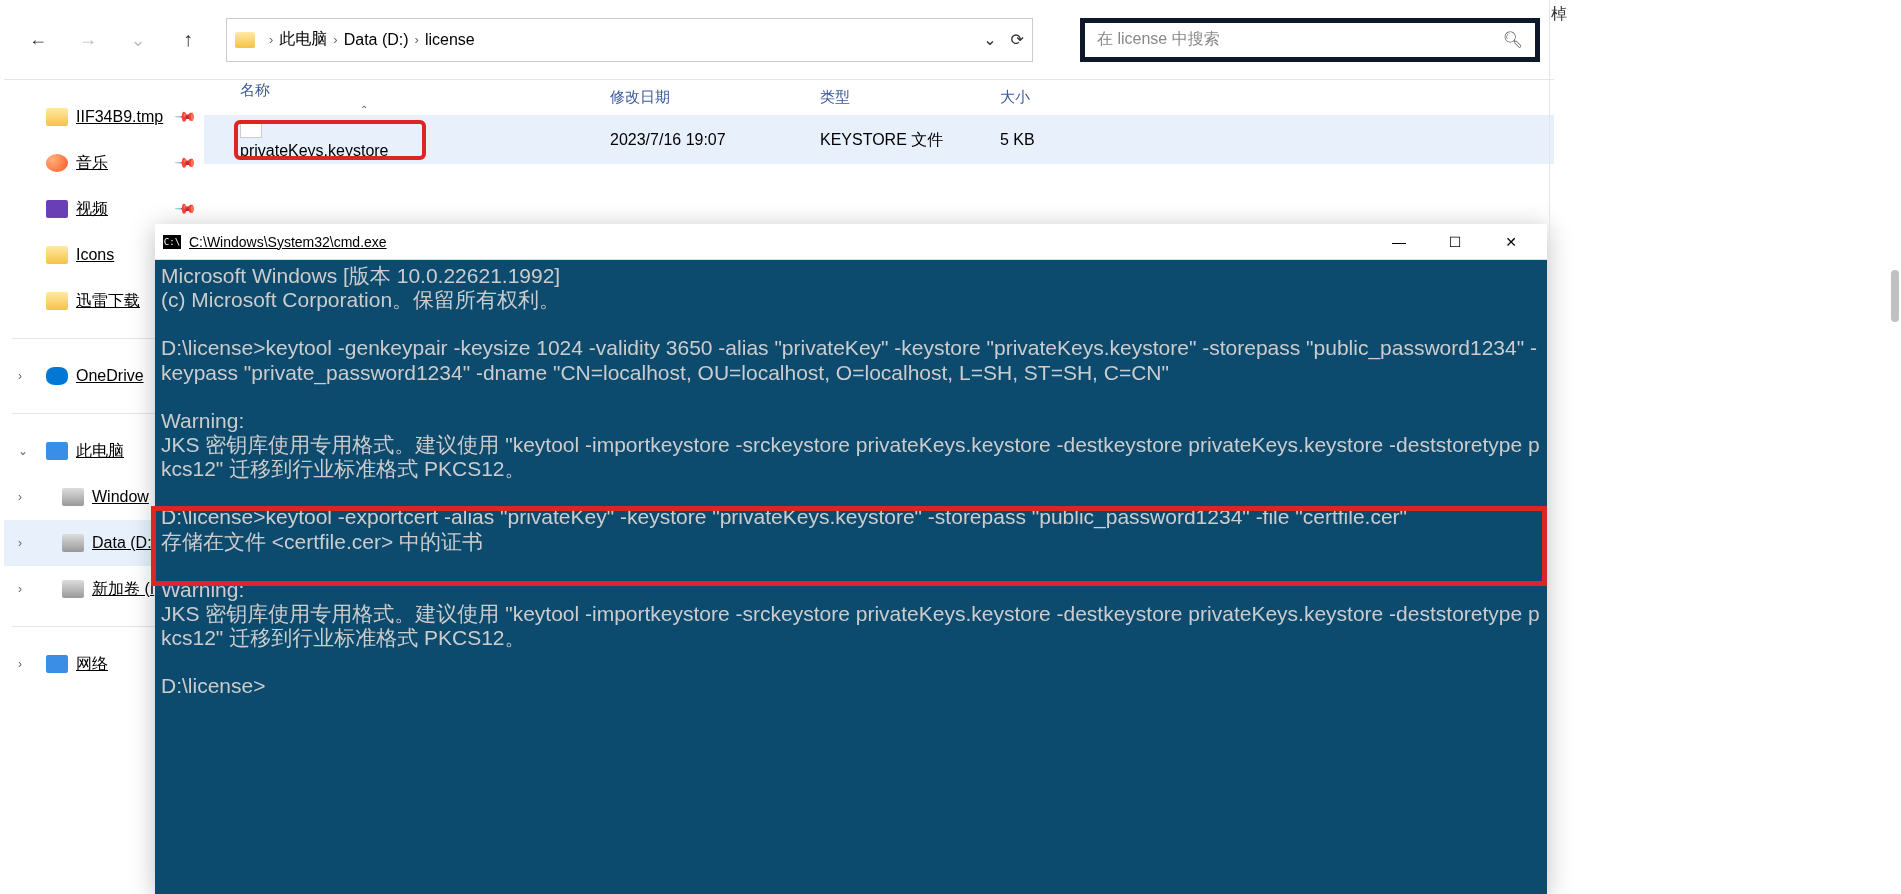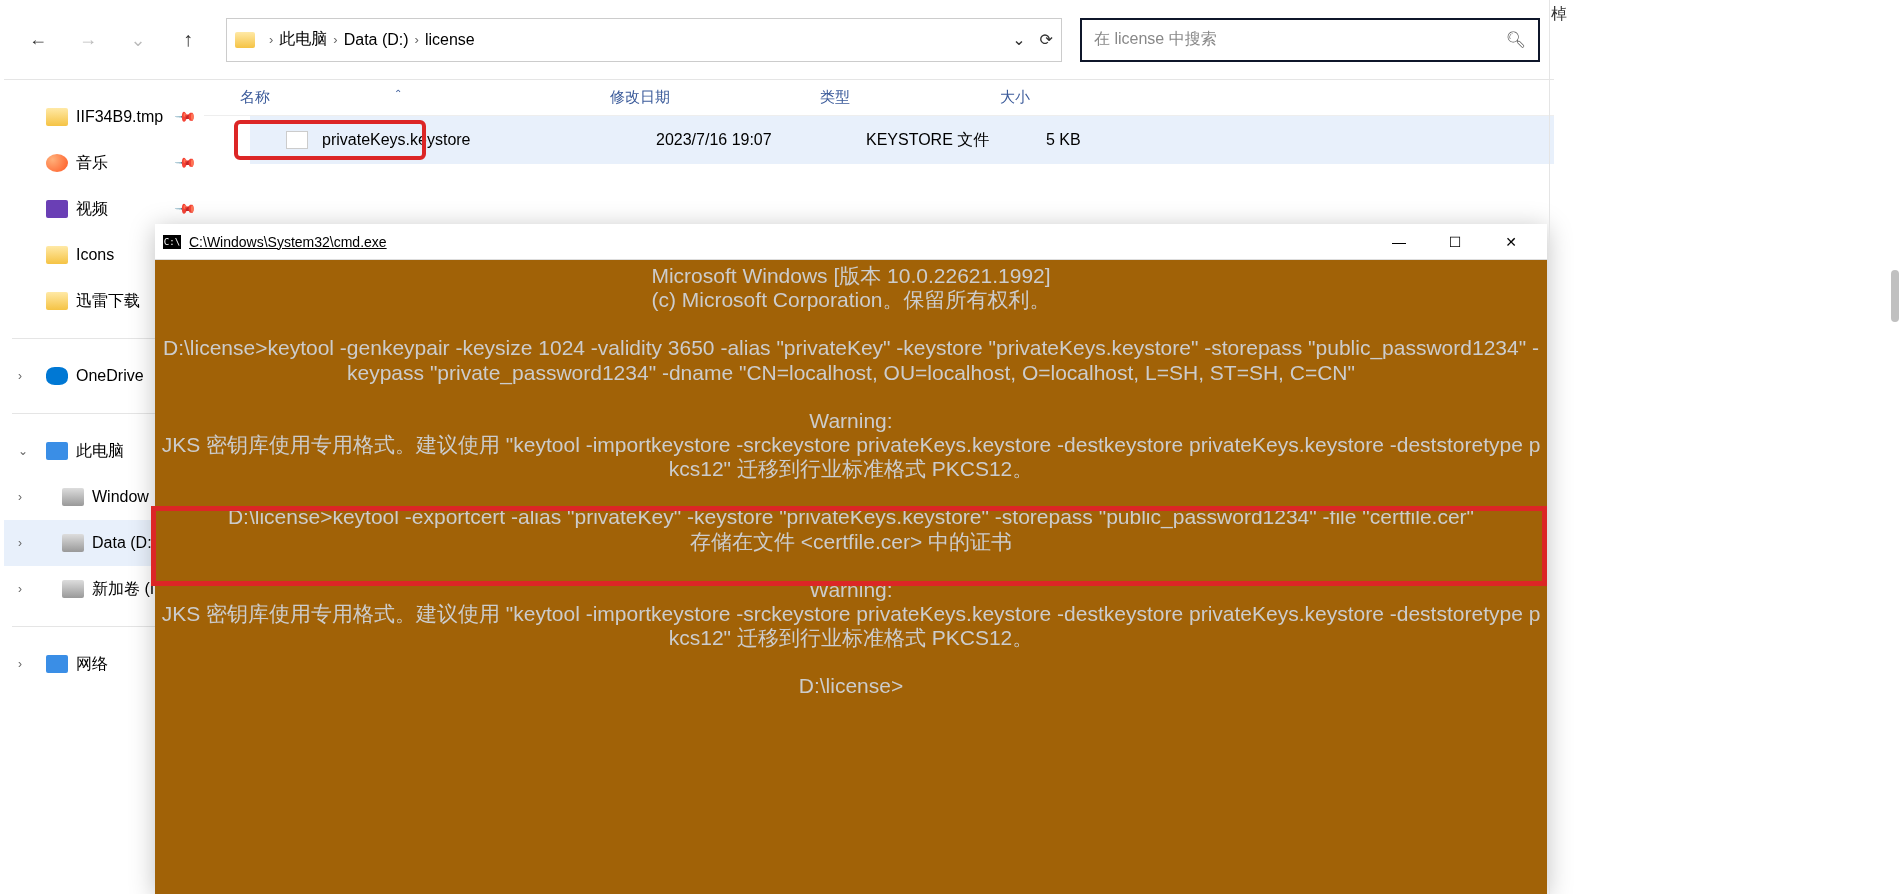--- a/index.html
+++ b/index.html
@@ -9,60 +9,60 @@
 .toolbar { height: 80px; display: flex; align-items: center; padding: 0 14px; gap: 10px; border-bottom: 1px solid #e5e5e5; }
 .nav-arrow { width: 40px; height: 40px; display: flex; align-items: center; justify-content: center; font-size: 18px; color: #333; cursor: pointer; }
 .nav-arrow.disabled { color: #bbb; }
 .nav-up { font-size: 20px; }
 .address-bar { flex: 1; height: 44px; border: 1px solid #ccc; display: flex; align-items: center; padding: 0 8px; margin: 0 8px; }
 .folder-icon-small { width: 20px; height: 16px; background: linear-gradient(#ffe9a6, #f5c344); border-radius: 2px; margin-right: 8px; }
 .crumb-sep { padding: 0 6px; color: #666; font-size: 13px; }
 .crumb { font-size: 16px; color: #000; }
 .addr-right { margin-left: auto; display: flex; gap: 14px; }
 .addr-btn { font-size: 16px; color: #333; cursor: pointer; }
-.search-box { width: 460px; height: 44px; border: 2px solid #0f172a; display: flex; align-items: center; padding: 0 12px; font-size: 16px; color: #888; }
+.search-box { width: 460px; height: 44px; border: 5px solid #0f172a; display: flex; align-items: center; padding: 0 12px; font-size: 16px; color: #888; margin-left: 29px; }
 .search-icon { margin-left: auto; font-size: 16px; color: #555; }
 
 .body-row { display: flex; height: calc(100% - 80px); }
 .sidebar { width: 200px; padding-top: 14px; }
-.tree-item { display: flex; align-items: center; height: 46px; padding-left: 42px; font-size: 16px; position: relative; cursor: pointer; }
+.tree-item { display: flex; align-items: center; height: 46px; padding-left: 42px; font-size: 16px; position: relative; cursor: pointer; text-decoration: underline; }
 .tree-item.sub { padding-left: 58px; }
 .pin { position: absolute; right: 10px; color: #888; font-size: 14px; transform: rotate(45deg); }
 .tree-caret { position: absolute; left: 14px; color: #666; font-size: 12px; }
 .ico { width: 22px; height: 18px; margin-right: 8px; display: inline-block; }
 .ico.folder { background: linear-gradient(#ffe9a6, #f5c344); border-radius: 2px; }
 .ico.music { background: radial-gradient(circle at 30% 30%, #ffb07a, #ff5722); border-radius: 50%; }
 .ico.video { background: #6a3fb5; border-radius: 2px; position: relative; }
 .ico.pc { background: #3a8ee6; border-radius: 2px; }
 .ico.cloud { background: #0078d4; border-radius: 40% 40% 40% 40%; }
 .ico.drive { background: linear-gradient(#ddd,#999); border-radius: 2px; }
 .ico.net { background: #3a8ee6; border-radius: 2px; }
 .sep-line { height: 1px; background: #e5e5e5; margin: 14px 8px; }
 
 .filelist { flex: 1; position: relative; }
 .cols { display: flex; height: 36px; align-items: center; border-bottom: 1px solid #eee; padding-left: 36px; color: #3a5a9a; font-size: 15px; }
-.col-name { width: 370px; display: flex; align-items: flex-start; gap: 4px; }
+.col-name { width: 370px; display: flex; align-items: flex-start; gap: 4px; flex-direction: column; }
 .col-date { width: 210px; }
 .col-type { width: 180px; }
 .col-size { width: 100px; text-align: left; }
 .sort-arrow { font-size: 10px; margin-left: 120px; }
 .row { display: flex; align-items: center; height: 48px; padding-left: 36px; font-size: 16px; }
-.row.highlight { background: #e8f0fb; margin-left: 46px; }
+.row.highlight { background: #e8f0fb; }
 .red-box { border: 4px solid #dc2626; border-radius: 6px; position: absolute; }
 .cert-icon { width: 22px; height: 18px; background: #fff; border: 1px solid #ccc; position: relative; margin-right: 10px; }
 .cert-icon::after { content: ""; position: absolute; right: 1px; bottom: 1px; width: 8px; height: 8px; border-radius: 50%; background: #f5c344; }
 .file-icon { width: 22px; height: 18px; background: #fff; border: 1px solid #ccc; margin-right: 10px; }
 
 .cmd { position: absolute; left: 155px; top: 224px; width: 1392px; height: 670px; background: #fff; display: flex; flex-direction: column; box-shadow: 0 4px 24px rgba(0,0,0,0.25); }
 .cmd-title { height: 36px; background: #fff; display: flex; align-items: center; padding: 0 8px; border-bottom: 1px solid #ddd; }
 .cmd-ico { width: 18px; height: 14px; background: #000; color: #fff; font-size: 9px; display: flex; align-items: center; justify-content: center; margin-right: 8px; font-family: monospace; }
 .cmd-title-text { font-size: 14px; text-decoration: underline; }
 .cmd-ctrls { margin-left: auto; display: flex; }
 .cmd-btn { width: 56px; height: 36px; display: flex; align-items: center; justify-content: center; font-size: 14px; cursor: pointer; }
-.cmd-body { flex: 1; background: #a16207; color: #cccccc; font-family: "NSimSun","SimSun","Consolas",monospace; font-size: 21px; line-height: 1.15; padding: 4px 6px; white-space: pre-wrap; word-break: break-all; position: relative; text-align: center; }
+.cmd-body { flex: 1; background: #0c4a6e; color: #cccccc; font-family: "NSimSun","SimSun","Consolas",monospace; font-size: 21px; line-height: 1.15; padding: 4px 6px; white-space: pre-wrap; word-break: break-all; position: relative; }
 .cmd-red { border: 5px solid #dc2626; position: absolute; pointer-events: none; }
 
 .right-scroll { position: absolute; right: 0; top: 0; width: 352px; height: 894px; border-left: 1px solid #e5e5e5; }
 .scroll-thumb { position: absolute; right: 2px; top: 270px; width: 8px; height: 52px; background: #c0c0c0; border-radius: 4px; }
 .corner-char { position: absolute; right: 334px; top: 4px; font-size: 16px; color: #333; }
 </style>
 </head>
 <body>
 
 <div class="explorer">

